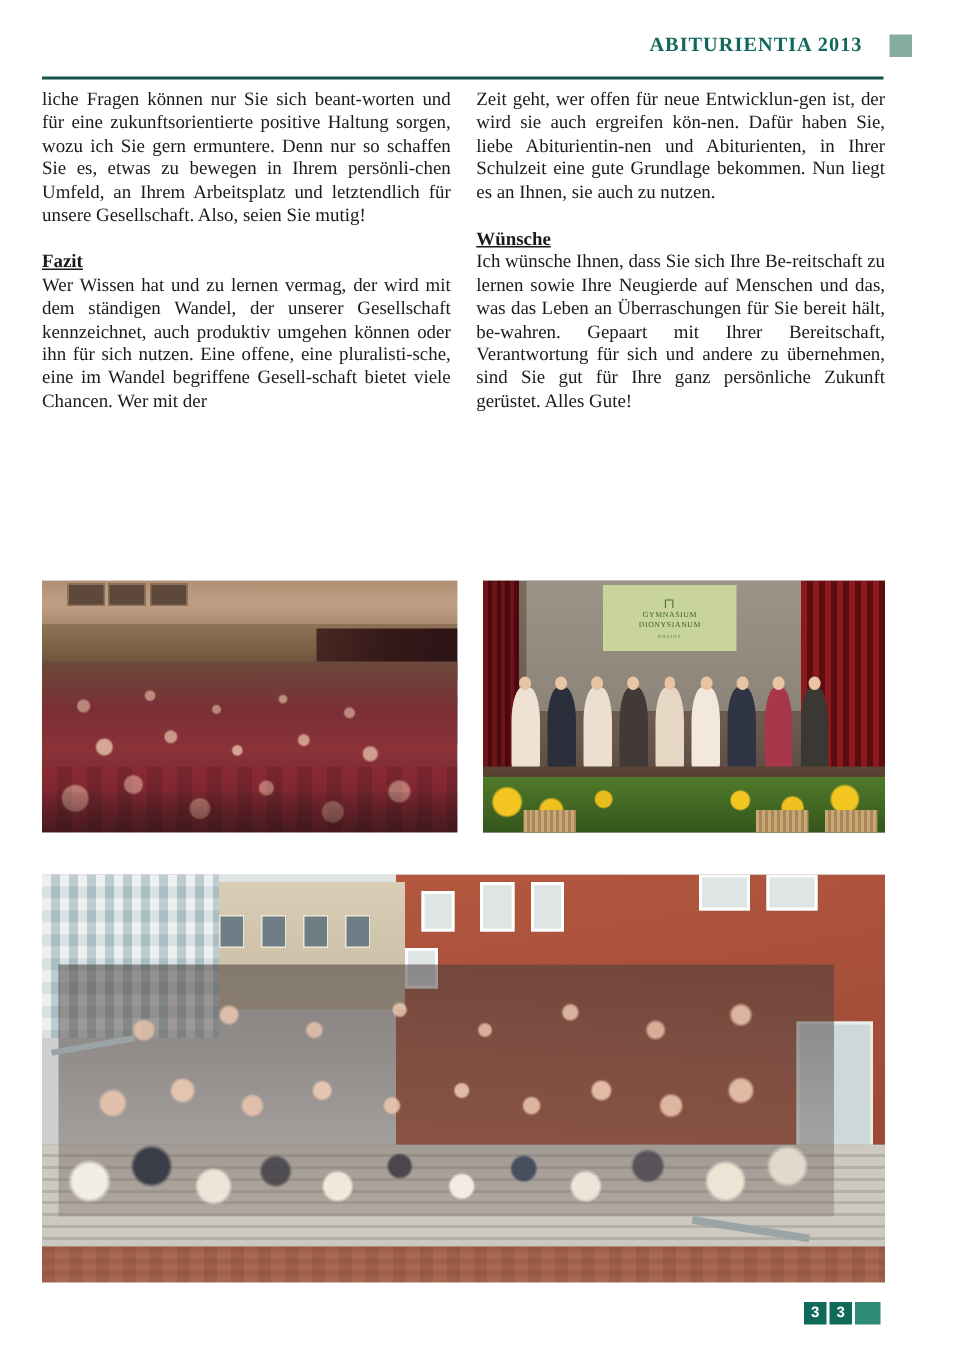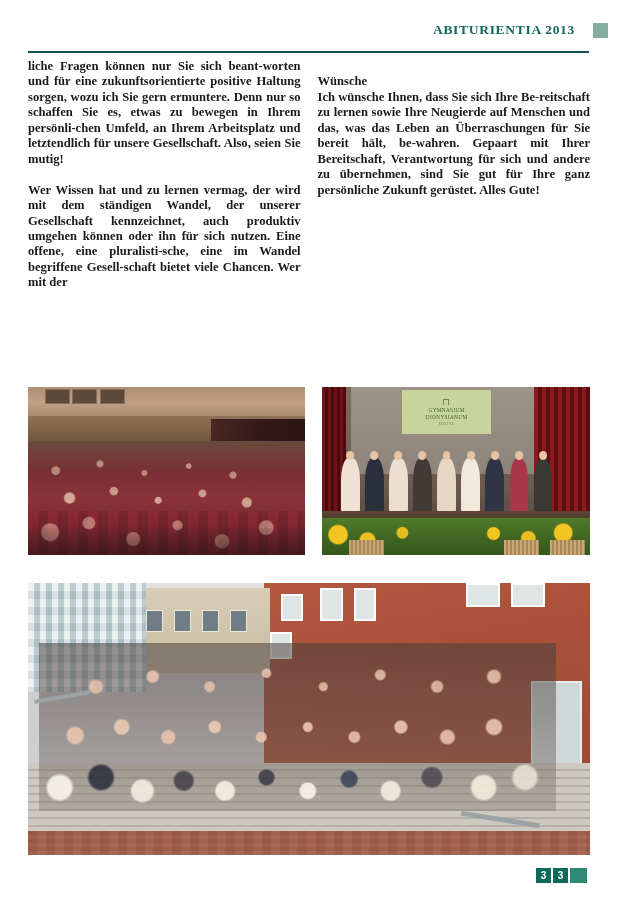--- a/index.html
+++ b/index.html
@@ -64,29 +64,29 @@
   .col {
     width: 273px;
   }
   .col p {
     margin: 0;
     font-size: 12.6px;
     line-height: 15.45px;
     text-align: justify;
     text-justify: inter-word;
     hyphens: manual;
-    font-weight: bold;
     -webkit-hyphens: manual;
   }
   .col h3 {
     margin: 0;
     font-size: 12.6px;
     line-height: 15.45px;
     font-weight: bold;
     text-align: left;
+    text-decoration: underline;
   }
   .spacer-para {
     height: 15.45px;
   }
 
   
   .photo {
     position: absolute;
     overflow: hidden;
     background: #cfcfcf;
@@ -379,24 +379,26 @@
   <div class="header-title">ABITURIENTIA 2013</div>
   <div class="header-square"></div>
 </div>
 <div class="header-rule"></div>
 
 <div class="columns">
 
   <div class="col">
     <p>liche Fragen können nur Sie sich beant-worten und für eine zukunftsorientierte positive Haltung sorgen, wozu ich Sie gern ermuntere. Denn nur so schaffen Sie es, etwas zu bewegen in Ihrem persönli-chen Umfeld, an Ihrem Arbeitsplatz und letztendlich für unsere Gesellschaft. Also, seien Sie mutig!</p>
     <div class="spacer-para"></div>
+    <h3>Fazit</h3>
     <p>Wer Wissen hat und zu lernen vermag, der wird mit dem ständigen Wandel, der unserer Gesellschaft kennzeichnet, auch produktiv umgehen können oder ihn für sich nutzen. Eine offene, eine pluralisti-sche, eine im Wandel begriffene Gesell-schaft bietet viele Chancen. Wer mit der</p>
   </div>
 
   <div class="col">
+    <p>Zeit geht, wer offen für neue Entwicklun-gen ist, der wird sie auch ergreifen kön-nen. Dafür haben Sie, liebe Abiturientin-nen und Abiturienten, in Ihrer Schulzeit eine gute Grundlage bekommen. Nun liegt es an Ihnen, sie auch zu nutzen.</p>
     <div class="spacer-para"></div>
     <h3>Wünsche</h3>
     <p>Ich wünsche Ihnen, dass Sie sich Ihre Be-reitschaft zu lernen sowie Ihre Neugierde auf Menschen und das, was das Leben an Überraschungen für Sie bereit hält, be-wahren. Gepaart mit Ihrer Bereitschaft, Verantwortung für sich und andere zu übernehmen, sind Sie gut für Ihre ganz persönliche Zukunft gerüstet. Alles Gute!</p>
   </div>
 
 </div>
 
 <div class="photo photo-top-left">
   <div class="ph-layer aud-ceiling"></div>
   <div class="ph-layer aud-ceil-panel" style="left:6%;width:9%;"></div>

